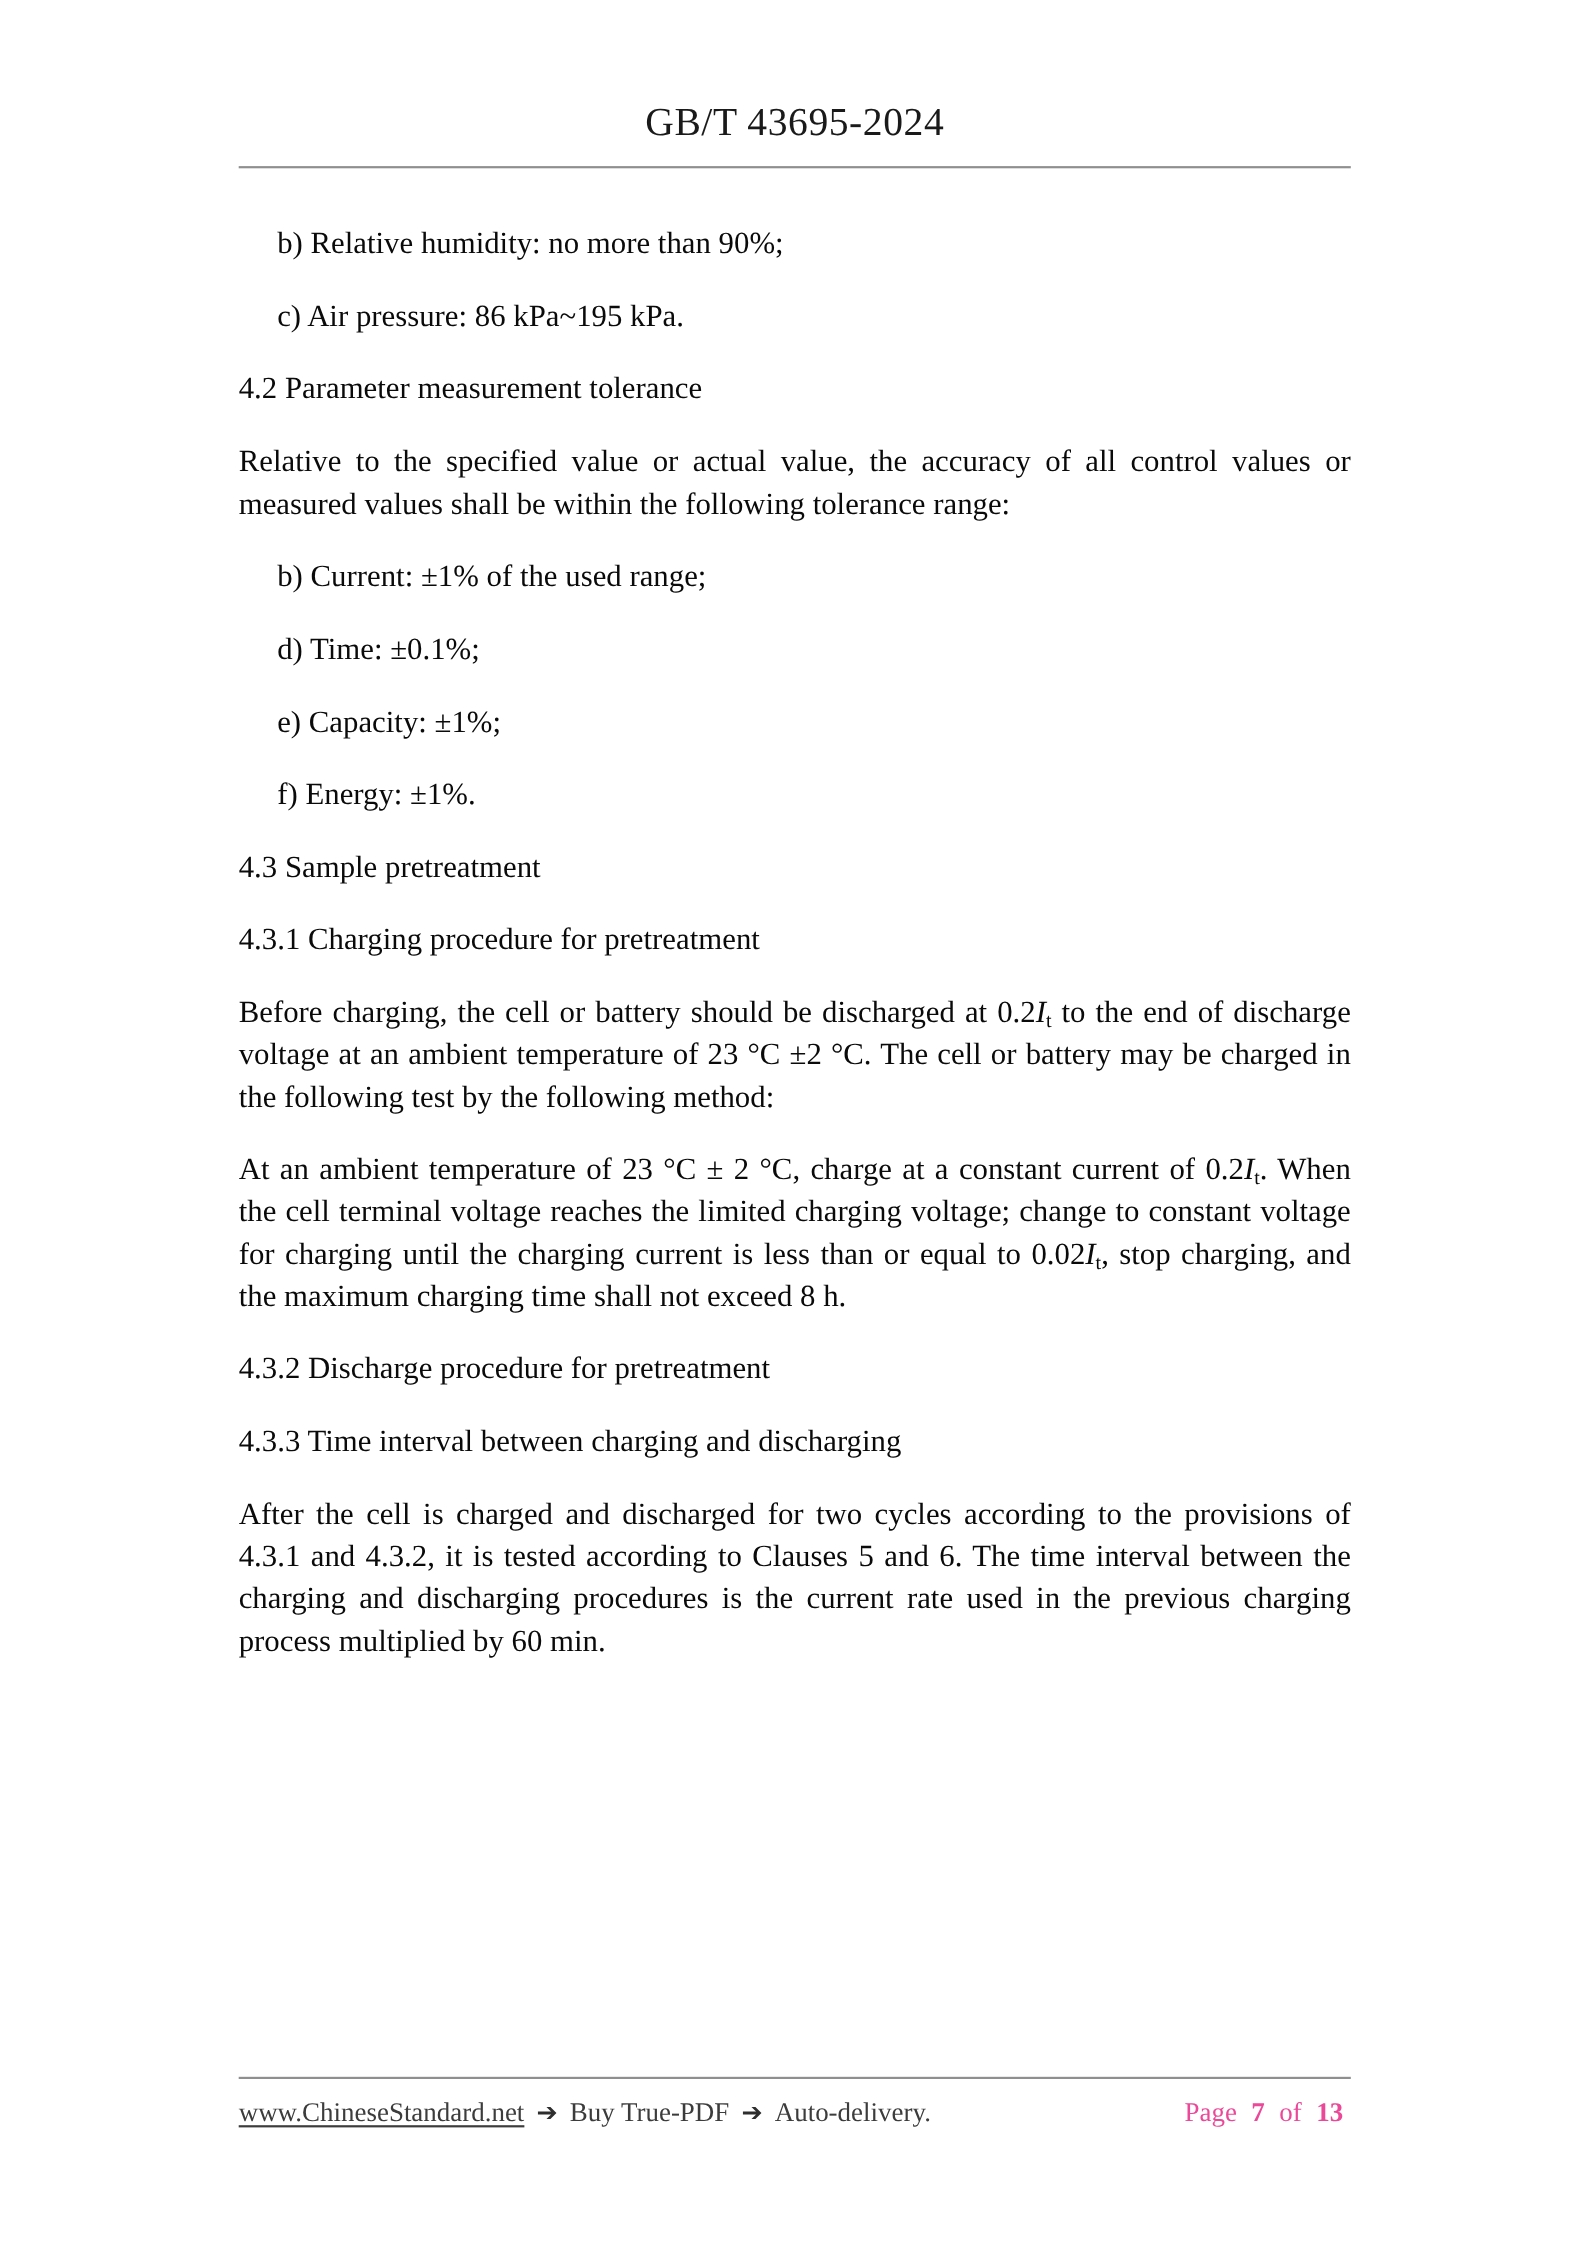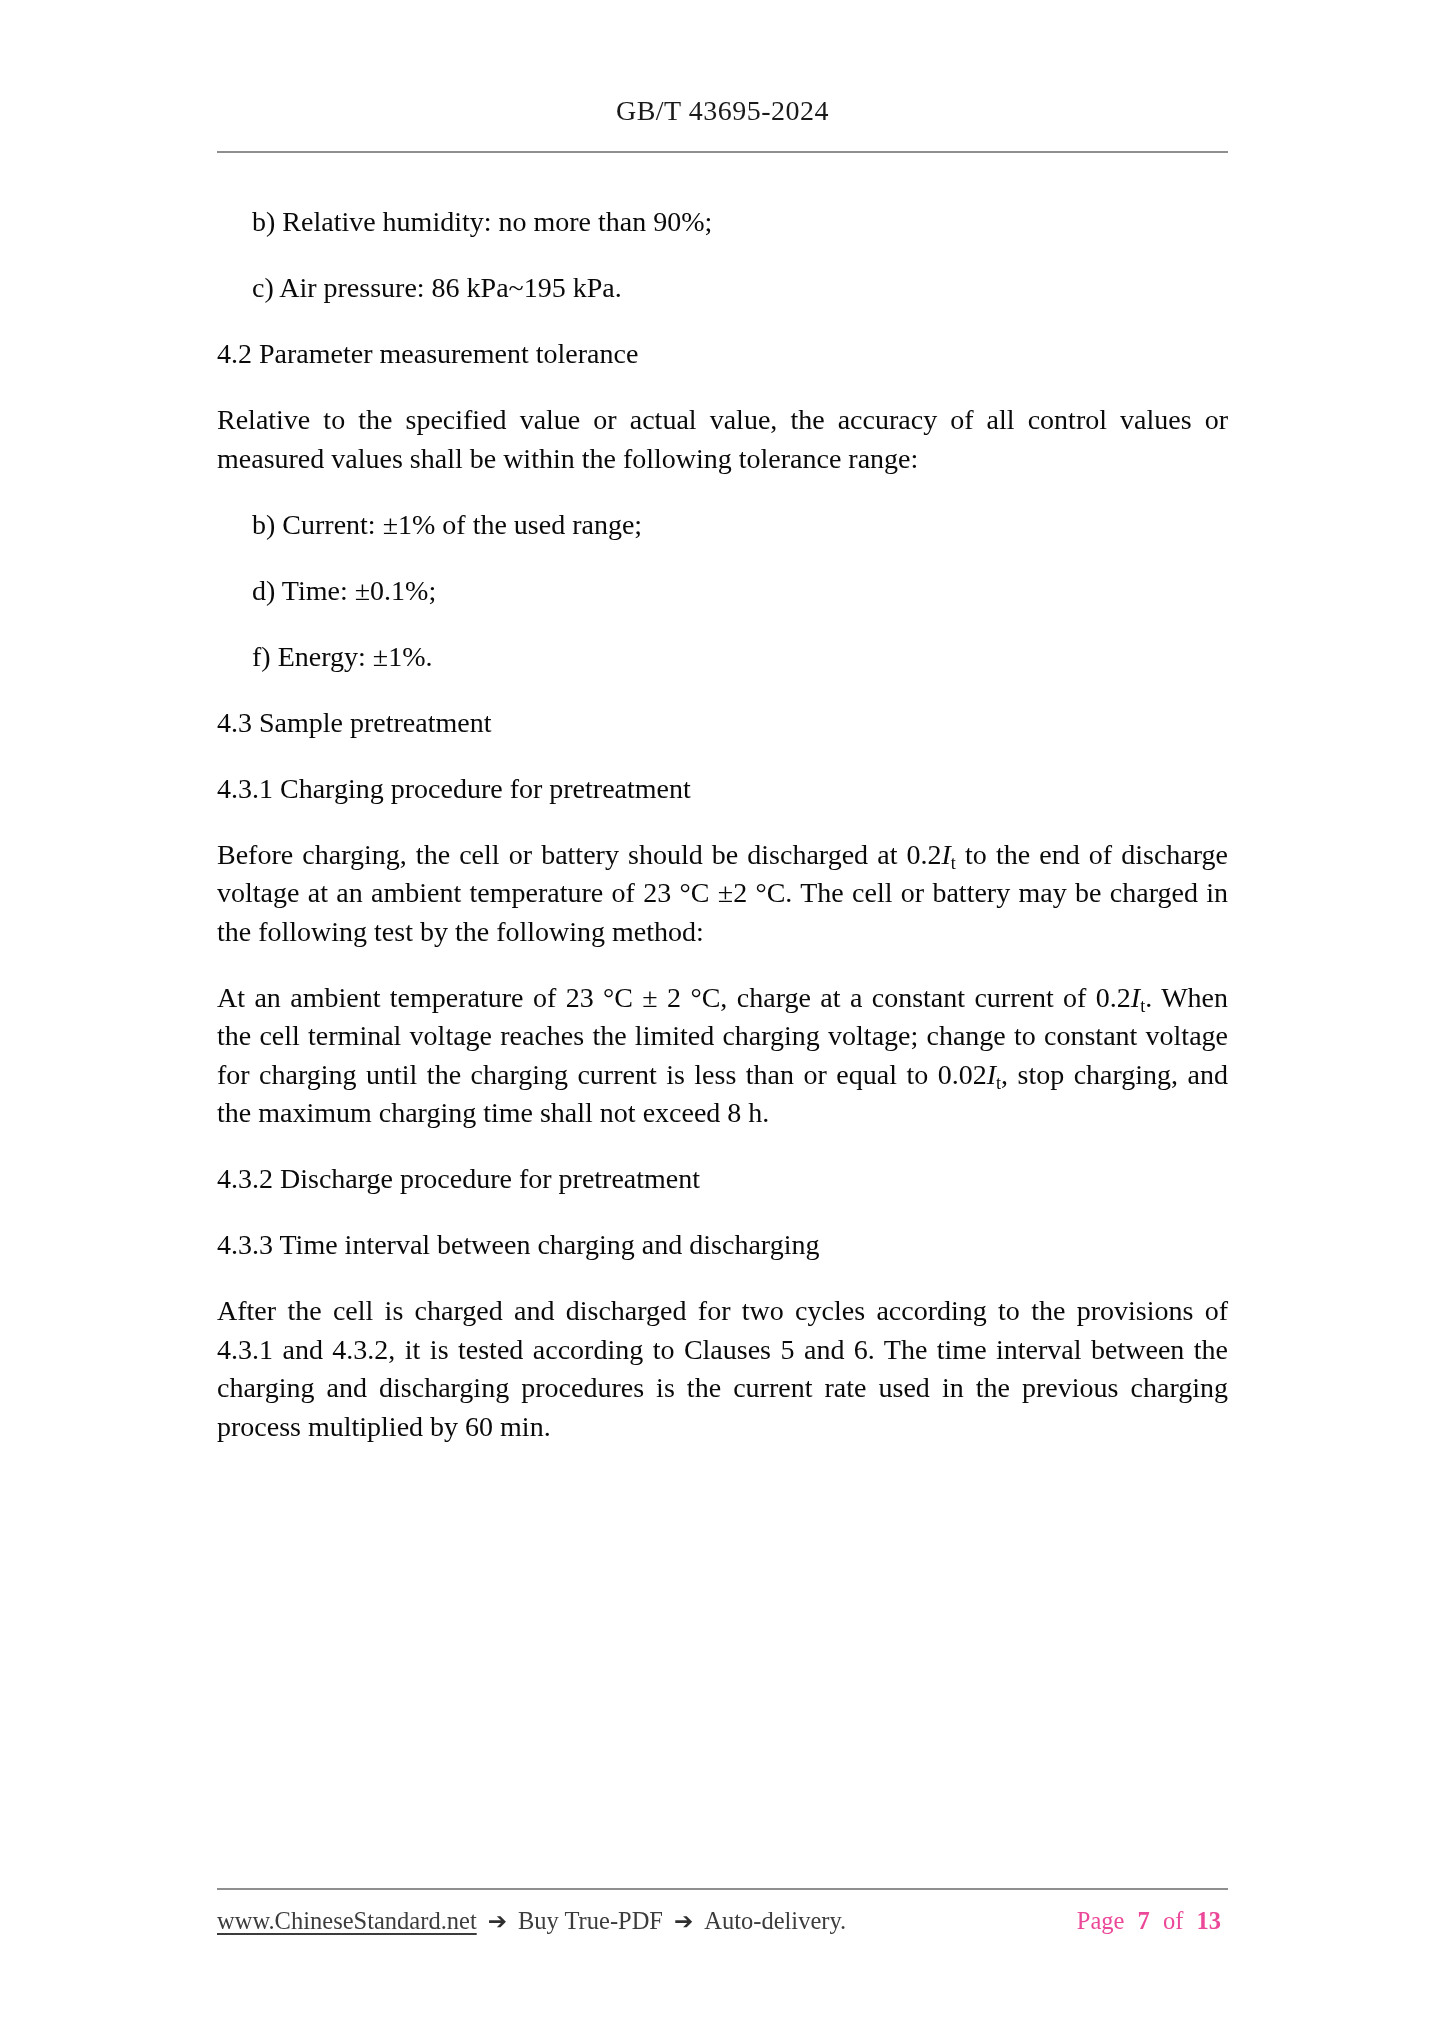--- a/index.html
+++ b/index.html
@@ -2,21 +2,21 @@
 <html><head>
 <meta charset="utf-8">
 <style>
   html,body { margin:0; padding:0; background:#ffffff; }
   .page {
     position:relative; width:1445px; height:2044px; margin:0 auto;
     background:#ffffff; color:#000000; overflow:hidden;
     font-family:"Liberation Serif","DejaVu Serif",serif;
   }
   .header { margin:0 217px; text-align:center; padding-top:92px; }
-  .doc-number { font-size:28px; line-height:38px; color:#1a1a1a; letter-spacing:0.5px; }
+  .doc-number { font-size:36px; line-height:38px; color:#1a1a1a; letter-spacing:0.5px; }
   .header-rule { margin:21px 217px 0 217px; border-top:2px solid #8f8f8f; height:0; }
 
   .doc-body { margin:0 217px; padding-top:50px; font-size:28px; color:#0a0a0a; }
   .block { line-height:38.5px; margin-bottom:27.5px; }
   .block.heading { font-weight:normal; }
   .block.paragraph { text-align:justify; }
   .block.list-item { padding-left:35px; }
   .block sub { font-size:0.65em; line-height:0; vertical-align:-0.25em; }
   .block i { font-style:italic; }
 
@@ -43,20 +43,21 @@
   </div>
   <div class="header-rule"></div>
 
   <main class="doc-body">
       <div class="block list-item"><span>b) Relative humidity: no more than 90%;</span></div>
       <div class="block list-item"><span>c) Air pressure: 86 kPa~195 kPa.</span></div>
       <div class="block heading"><span>4.2 Parameter measurement tolerance</span></div>
       <div class="block paragraph"><span>Relative to the specified value or actual value, the accuracy of all control values or measured values shall be within the following tolerance range:</span></div>
       <div class="block list-item"><span>b) Current: ±1% of the used range;</span></div>
       <div class="block list-item"><span>d) Time: ±0.1%;</span></div>
+      <div class="block list-item"><span>e) Capacity: ±1%;</span></div>
       <div class="block list-item"><span>f) Energy: ±1%.</span></div>
       <div class="block heading"><span>4.3 Sample pretreatment</span></div>
       <div class="block heading"><span>4.3.1 Charging procedure for pretreatment</span></div>
       <div class="block paragraph"><span>Before charging, the cell or battery should be discharged at 0.2</span><i>I</i><sub>t</sub><span> to the end of discharge voltage at an ambient temperature of 23 °C ±2 °C. The cell or battery may be charged in the following test by the following method:</span></div>
       <div class="block paragraph"><span>At an ambient temperature of 23 °C ± 2 °C, charge at a constant current of 0.2</span><i>I</i><sub>t</sub><span>. When the cell terminal voltage reaches the limited charging voltage; change to constant voltage for charging until the charging current is less than or equal to 0.02</span><i>I</i><sub>t</sub><span>, stop charging, and the maximum charging time shall not exceed 8 h.</span></div>
       <div class="block heading"><span>4.3.2 Discharge procedure for pretreatment</span></div>
       <div class="block heading"><span>4.3.3 Time interval between charging and discharging</span></div>
       <div class="block paragraph"><span>After the cell is charged and discharged for two cycles according to the provisions of 4.3.1 and 4.3.2, it is tested according to Clauses 5 and 6. The time interval between the charging and discharging procedures is the current rate used in the previous charging process multiplied by 60 min.</span></div>
     </main>
 

